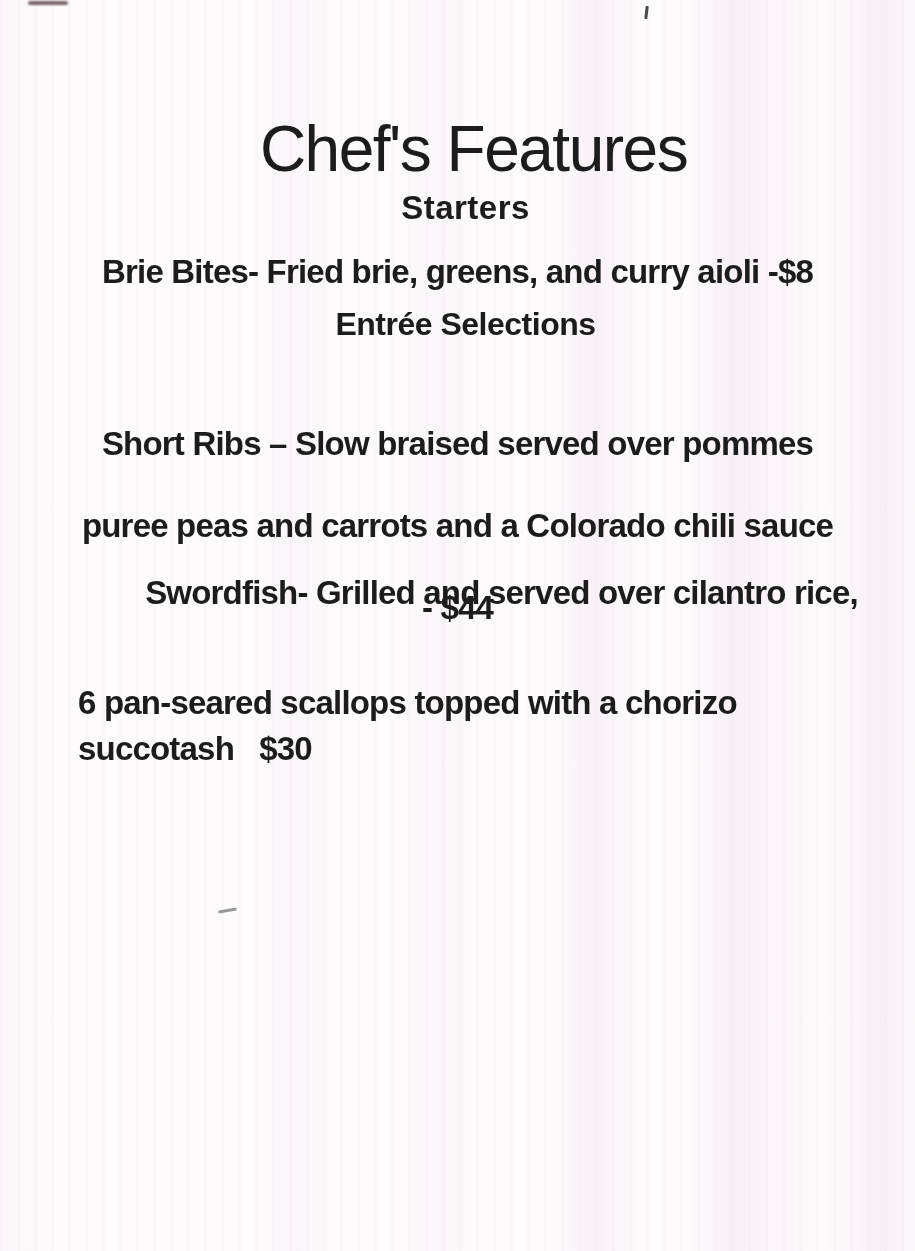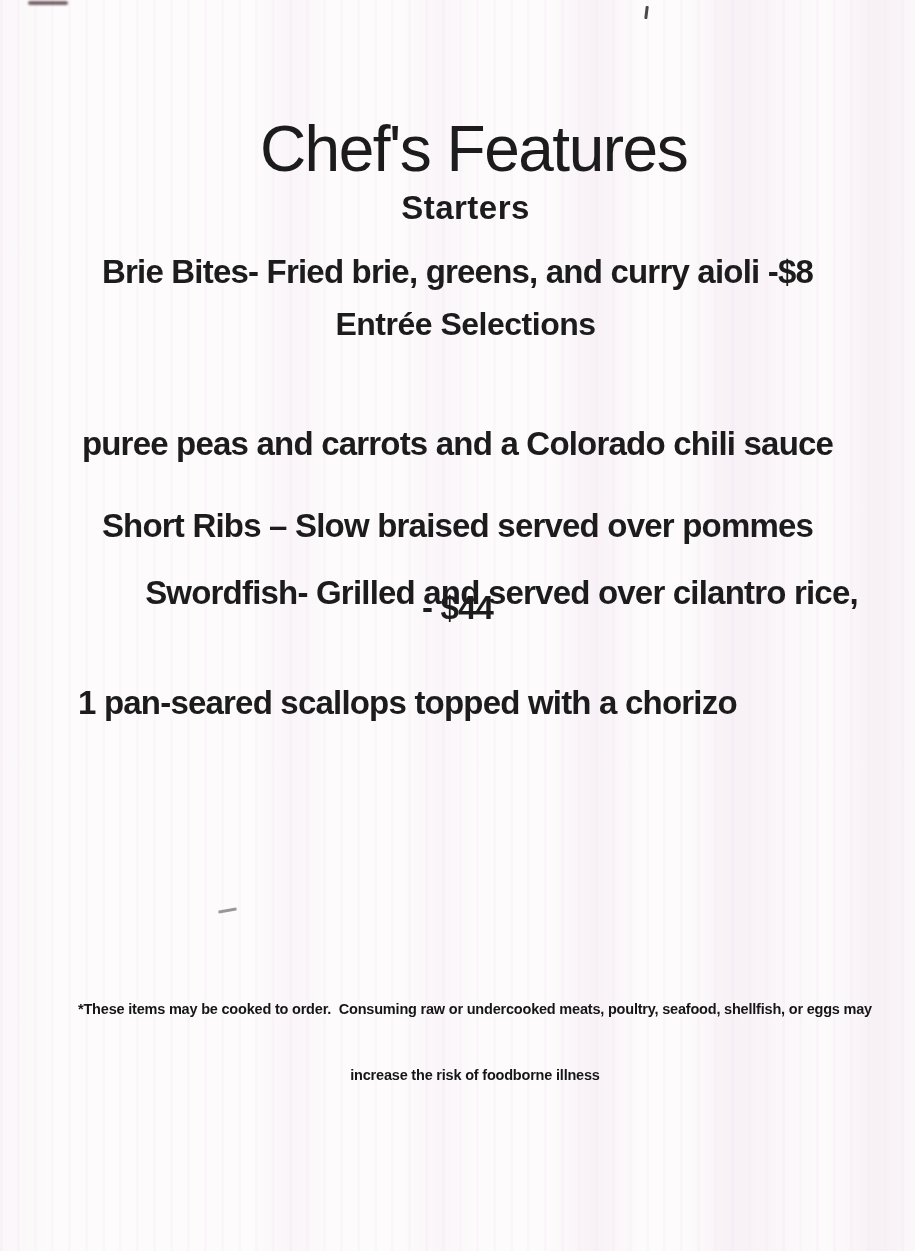--- a/index.html
+++ b/index.html
@@ -104,31 +104,28 @@
 
   <h1 class="abs center-block menu-title">Chef's Features</h1>
 
   <h2 class="abs center-block section-heading starters-heading">Starters</h2>
 
   <div class="abs center-block menu-line item-brie">Brie Bites- Fried brie, greens, and curry aioli -$8</div>
 
   <h2 class="abs center-block section-heading entrees-heading">Entrée Selections</h2>
 
   <div class="abs center-block item-shortribs">
+    <div class="menu-line">Short Ribs – Slow braised served over pommes</div>
     <div class="menu-line">puree peas and carrots and a Colorado chili sauce</div>
-    <div class="menu-line">Short Ribs – Slow braised served over pommes</div>
     <div class="menu-line">- $44</div>
   </div>
 
   <div class="abs center-block item-swordfish">
     <div class="menu-line">Swordfish- Grilled and served over cilantro rice,</div>
   </div>
 
   <div class="abs item-risotto">
-    <div class="menu-line">1 pan-seared scallops topped with a chorizo</div>
+    <div class="menu-line">6 pan-seared scallops topped with a chorizo</div>
+    <div class="menu-line">succotash   $30</div>
   </div>
 
-  <div class="abs disclaimer">
-    <div>*These items may be cooked to order.  Consuming raw or undercooked meats, poultry, seafood, shellfish, or eggs may</div>
-    <div>increase the risk of foodborne illness</div>
-  </div>
 
 </div>
 
 </body></html>

